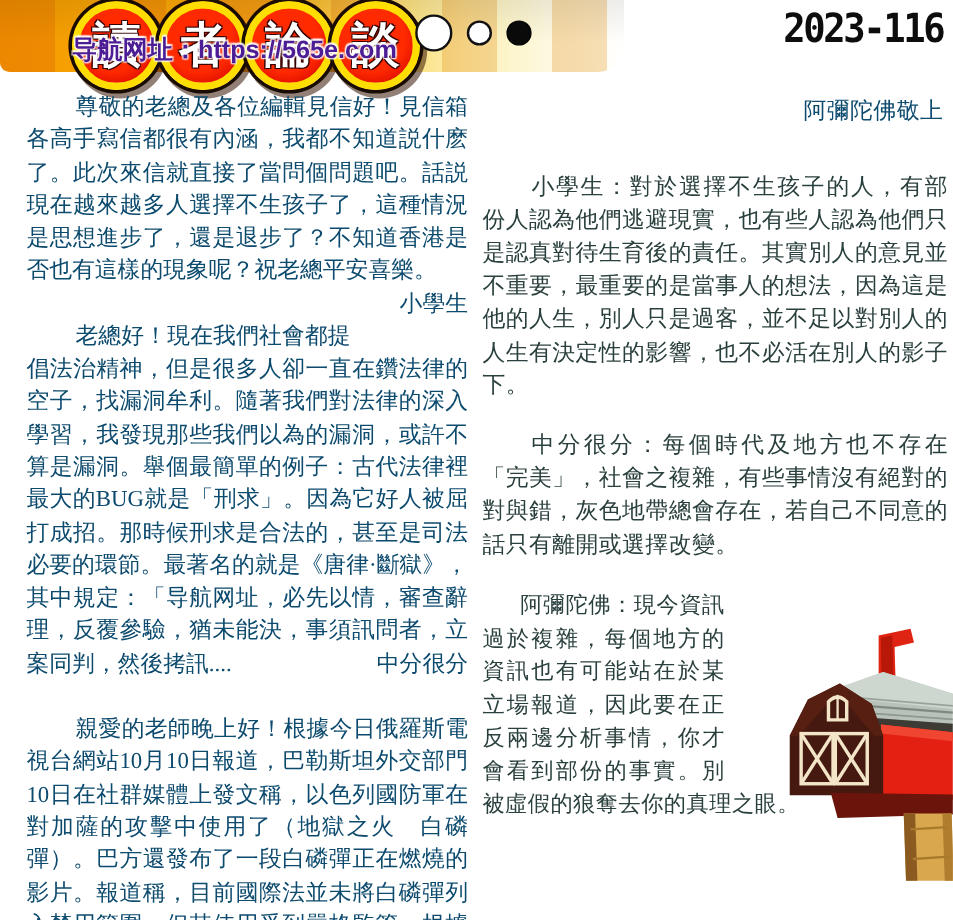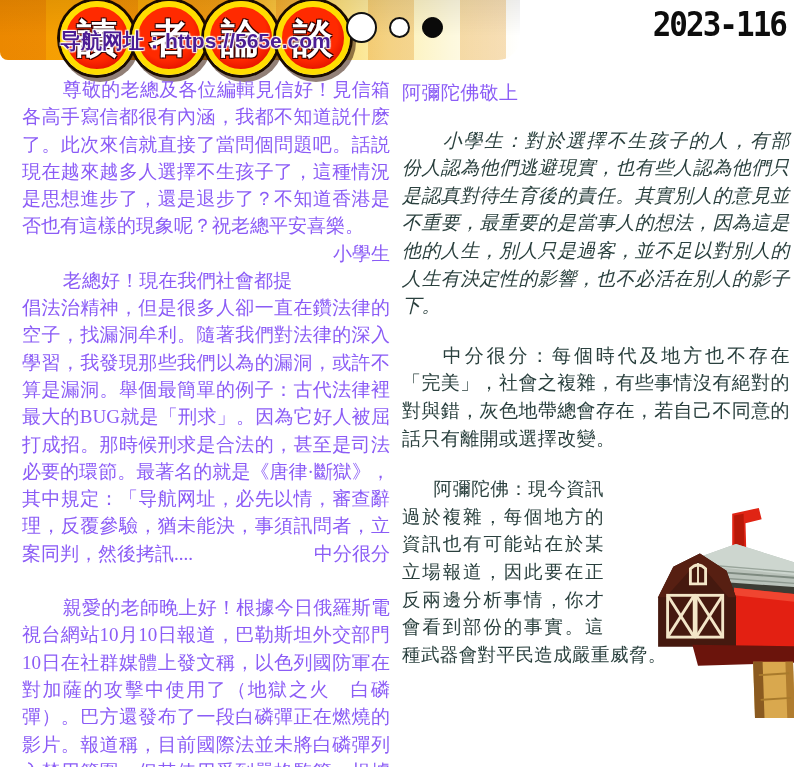--- a/index.html
+++ b/index.html
@@ -48,26 +48,26 @@
     font-family:"DejaVu Sans Mono","Liberation Mono",monospace;
     font-weight:bold;font-size:31px;color:#0d0d0d;letter-spacing:-2px;
     transform:scaleY(1.08);
   }
   
   .col{position:absolute;top:76px;text-align:justify;}
   .col-left{left:22px;width:368px;}
   .col-right{left:402px;width:388px;}
   p{margin:0;}
   .para{font-size:19px;line-height:27.3px;}
-  .red{color:#8b5cf6;}
+  .red{color:#0c4a6e;}
   .dark{color:#2a403e;}
   .indent{text-indent:2.15em;}
   .gap{margin-top:27px;}
   .sig-inline{float:right;}
-  .sig-line{text-align:left;margin-top:3px;padding-right:4px;}
+  .sig-line{text-align:right;margin-top:3px;padding-right:4px;}
   .col-right .para{line-height:27.6px;letter-spacing:0.4px;}
   .p-spread{letter-spacing:2.2px;}
   .p-wrap{line-height:29px;font-size:18.5px;letter-spacing:0.2px;margin-top:24px;text-indent:1.7em;}
   
   .mailbox-float{
     float:right;width:190px;height:235px;margin:8px -10px 0 6px;
     shape-outside:polygon(0px 0px,190px 0px,190px 235px,70px 235px,70px 140px,0px 140px);
   }
 </style>
 </head>
@@ -104,21 +104,21 @@
   <p class="para red indent"><span>尊敬的老總及各位編輯見信好！見信箱各高手寫信都很有內涵，我都不知道説什麽了。此次來信就直接了當問個問題吧。話説現在越來越多人選擇不生孩子了，這種情況是思想進步了，還是退步了？不知道香港是否也有這樣的現象呢？祝老總平安喜樂。</span><span class="sig-inline">小學生</span></p>
 
   <p class="para red indent gap"><span>老總好！現在我們社會都提倡法治精神，但是很多人卻一直在鑽法律的空子，找漏洞牟利。隨著我們對法律的深入學習，我發現那些我們以為的漏洞，或許不算是漏洞。舉個最簡單的例子：古代法律裡最大的BUG就是「刑求」。因為它好人被屈打成招。那時候刑求是合法的，甚至是司法必要的環節。最著名的就是《唐律·斷獄》，其中規定：「导航网址，必先以情，審查辭理，反覆參驗，猶未能決，事須訊問者，立案同判，然後拷訊....</span><span class="sig-inline">中分很分</span></p>
 
   <p class="para red indent gap"><span>親愛的老師晚上好！根據今日俄羅斯電視台網站10月10日報道，巴勒斯坦外交部門10日在社群媒體上發文稱，以色列國防軍在對加薩的攻擊中使用了（地獄之火　白磷彈）。巴方還發布了一段白磷彈正在燃燒的影片。報道稱，目前國際法並未將白磷彈列入禁用範圍，但其使用受到嚴格監管。根據1980年聯合國《特定常規武器</span></p>
 </div>
 
 <div class="col col-right">
   <p class="para red sig-line">阿彌陀佛敬上</p>
 
-  <p class="para dark indent" style="margin-top:20px;font-style:italic;"><span>小學生：對於選擇不生孩子的人，有部份人認為他們逃避現實，也有些人認為他們只是認真對待生育後的責任。其實別人的意見並不重要，最重要的是當事人的想法，因為這是他的人生，別人只是過客，並不足以對別人的人生有決定性的影響，也不必活在別人的影子下。</span></p>
+  <p class="para dark indent" style="margin-top:36px;"><span>小學生：對於選擇不生孩子的人，有部份人認為他們逃避現實，也有些人認為他們只是認真對待生育後的責任。其實別人的意見並不重要，最重要的是當事人的想法，因為這是他的人生，別人只是過客，並不足以對別人的人生有決定性的影響，也不必活在別人的影子下。</span></p>
 
   <p class="para dark indent gap p-spread" style="margin-top:22px;"><span>中分很分：每個時代及地方也不存在「完美」，社會之複雜，有些事情沒有絕對的對與錯，灰色地帶總會存在，若自己不同意的話只有離開或選擇改變。</span></p>
 
   <p class="para dark p-wrap">
     <span class="mailbox-float">
       <svg width="190" height="235" viewBox="0 0 200 245" xmlns="http://www.w3.org/2000/svg">
 
         <path d="M96 30 L124 24 L127 36 L110 40 L112 112 L96 114 Z" fill="#e02414"></path>
         <path d="M98 32 L108 30 L110 112 L99 113 Z" fill="#b81808"></path>
 
@@ -147,15 +147,15 @@
         <line x1="86" y1="116" x2="58" y2="160" stroke="#f3e6c8" stroke-width="3"></line>
 
         <polygon points="54,168 194,170 198,186 60,190" fill="#6b140c"></polygon>
 
         <polygon points="118,186 160,186 162,245 120,245" fill="#d9a84e"></polygon>
         <polygon points="118,186 128,186 130,245 120,245" fill="#8a5a20"></polygon>
         <polygon points="152,186 160,186 162,245 154,245" fill="#b07c2e"></polygon>
         <line x1="124" y1="200" x2="156" y2="198" stroke="#a87a2c" stroke-width="2"></line>
         <line x1="126" y1="226" x2="158" y2="224" stroke="#a87a2c" stroke-width="2"></line>
       </svg>
-    </span><span>阿彌陀佛：現今資訊過於複雜，每個地方的資訊也有可能站在於某立場報道，因此要在正反兩邊分析事情，你才會看到部份的事實。這種武器會對平民造成嚴重威脅。</span>
+    </span><span>阿彌陀佛：現今資訊過於複雜，每個地方的資訊也有可能站在於某立場報道，因此要在正反兩邊分析事情，你才會看到部份的事實。別被虛假的狼奪去你的真理之眼。</span>
   </p>
 </div>
 
 </body></html>

